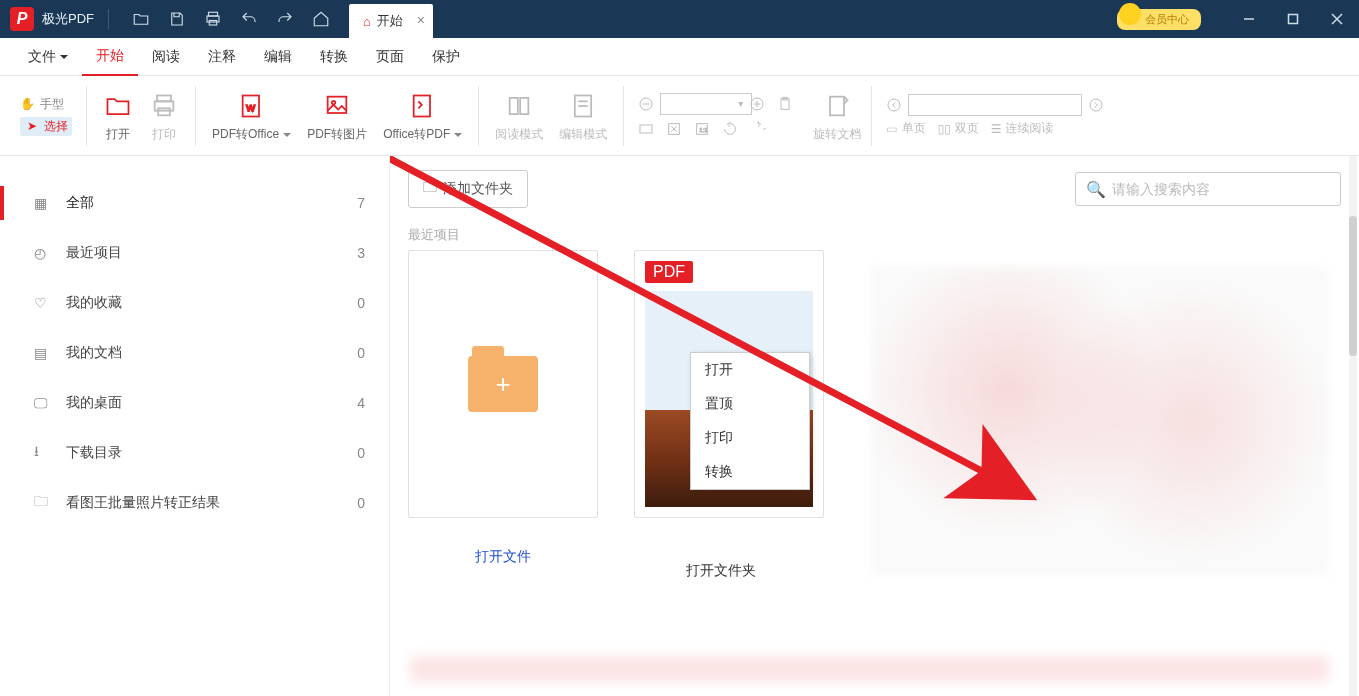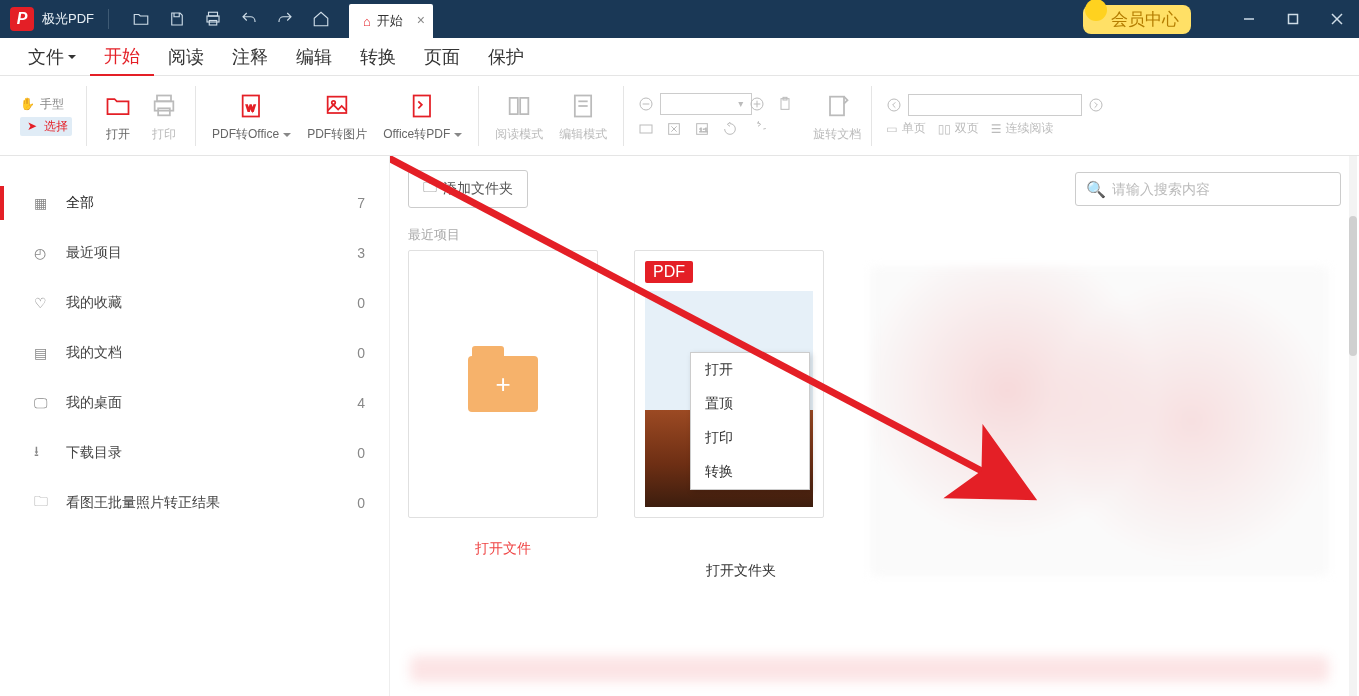--- a/index.html
+++ b/index.html
@@ -9,27 +9,27 @@
 .titlebar { height: 38px; background: #1a3856; color: #fff; display: flex; align-items: center; position: relative; }
 .logo { width: 24px; height: 24px; background: #e41f26; border-radius: 4px; margin: 0 8px 0 10px; display: flex; align-items: center; justify-content: center; font-weight: bold; font-style: italic; }
 .app-title { font-size: 13px; color: #e6eef4; }
 .title-sep { width: 1px; height: 20px; background: #3e5a74; margin: 0 14px; }
 .title-icon { width: 20px; height: 20px; margin: 0 8px; color: #cfdde8; cursor: pointer; display: flex; align-items: center; justify-content: center; }
 .tabs { display: flex; margin-left: 10px; height: 38px; align-items: flex-end; }
 .tab { height: 34px; padding: 0 30px 0 14px; background: #fff; color: #333; display: flex; align-items: center; font-size: 13px; position: relative; border-radius: 2px 2px 0 0; }
 .tab .home-glyph { color: #e41f26; margin-right: 6px; font-size: 13px; }
 .tab .close { position: absolute; right: 8px; top: 8px; color: #888; font-size: 14px; }
 .title-right { margin-left: auto; display: flex; align-items: center; height: 38px; }
-.vip { background: #ffe066; color: #b47d00; padding: 3px 12px 3px 28px; border-radius: 8px; font-size: 17px; position: relative; margin-right: 36px; }
+.vip { background: #ffe066; color: #b47d00; padding: 3px 12px 3px 28px; border-radius: 8px; font-size: 11px; position: relative; margin-right: 26px; }
 .vip::before { content: ""; position: absolute; left: 2px; top: -6px; width: 22px; height: 22px; background: #ffd21f; border-radius: 50%; }
 .win-btn { width: 44px; height: 38px; display: flex; align-items: center; justify-content: center; color: #cfdde8; cursor: pointer; }
 
 
 .menubar { height: 38px; border-bottom: 1px solid #e5e5e5; display: flex; align-items: center; padding: 0 14px; }
-.menu-item { font-size: 18px; color: #333; padding: 0 14px; height: 38px; display: flex; align-items: center; cursor: pointer; }
+.menu-item { font-size: 14px; color: #333; padding: 0 14px; height: 38px; display: flex; align-items: center; cursor: pointer; }
 .menu-item.file::after { content: ""; display: inline-block; border: 4px solid transparent; border-top-color: #333; margin-left: 4px; transform: translateY(2px); }
 .menu-item.active { color: #e41f26; border-bottom: 2px solid #e41f26; }
 .menubar-right { margin-left: auto; display: flex; align-items: center; }
 .menubar-right .menu-item { padding: 0 10px; }
 .chev-down-btn { font-size: 16px; color: #666; padding: 0 10px; cursor: pointer; }
 
 
 .ribbon { height: 80px; border-bottom: 1px solid #e5e5e5; display: flex; align-items: center; padding: 0 8px; }
 .rgroup { display: flex; align-items: center; padding: 0 6px; position: relative; }
 .rsep { width: 1px; height: 60px; background: #e5e5e5; margin: 0 2px; }
@@ -63,33 +63,33 @@
 .add-folder-btn { border: 1px solid #ccc; border-radius: 3px; padding: 6px 14px; font-size: 14px; color: #555; display: flex; align-items: center; cursor: pointer; }
 .add-folder-btn .gly { margin-right: 6px; }
 .search-box { margin-left: auto; border: 1px solid #ccc; border-radius: 3px; width: 266px; height: 34px; display: flex; align-items: center; padding: 0 10px; color: #bbb; }
 .search-box input { border: none; outline: none; flex: 1; font-size: 14px; color: #333; }
 .search-box input::placeholder { color: #bbb; }
 
 .section-label { font-size: 13px; color: #aaa; margin: 18px 0 6px 18px; }
 
 .cards { display: flex; padding: 0 18px; gap: 36px; }
 .card { width: 190px; height: 268px; border: 1px solid #e0e0e0; border-radius: 2px; display: flex; align-items: center; justify-content: center; position: relative; background: #fff; }
-.card-label { text-align: center; font-size: 14px; color: #ef4444; margin-top: 22px; }
+.card-label { text-align: center; font-size: 14px; color: #1d4ed8; margin-top: 30px; }
 .open-folder-ico { width: 70px; height: 56px; background: #f6b26b; border-radius: 4px; position: relative; }
 .open-folder-ico::before { content: ""; position: absolute; top: -10px; left: 4px; width: 32px; height: 14px; background: #f6b26b; border-radius: 3px 3px 0 0; }
 .open-folder-ico::after { content: "+"; position: absolute; inset: 0; display: flex; align-items: center; justify-content: center; font-size: 26px; color: #fff; }
 
 .pdf-card .badge { position: absolute; top: 10px; left: 10px; background: #e41f26; color: #fff; font-size: 16px; padding: 2px 8px; border-radius: 2px; }
 .pdf-card .thumb { position: absolute; top: 40px; left: 10px; right: 10px; bottom: 10px; background: linear-gradient(180deg,#e6f0f8 0%,#e6f0f8 55%,#9c4a23 55%,#6e2f14 80%,#3c1d0e 100%); }
 
 
 .ctx { position: absolute; left: 300px; top: 196px; width: 120px; background: #fff; border: 1px solid #ccc; box-shadow: 2px 2px 6px rgba(0,0,0,.15); z-index: 50; }
 .ctx-item { padding: 8px 14px; font-size: 14px; color: #333; cursor: pointer; }
 .ctx-item.hl { border: 3px solid #e41f26; margin: -1px; }
-.ctx-below { position: absolute; left: 316px; top: 406px; font-size: 14px; color: #333; z-index: 40; }
+.ctx-below { position: absolute; left: 296px; top: 406px; font-size: 14px; color: #333; z-index: 40; }
 
 
 .arrow { position: absolute; left: -119px; top: -69px; width: 840px; height: 430px; pointer-events: none; z-index: 60; }
 
 
 .blurblock { position: absolute; left: 480px; top: 110px; right: 30px; height: 310px; background: radial-gradient(circle at 30% 40%, rgba(228,31,38,.15), transparent 40%), radial-gradient(circle at 70% 50%, rgba(228,31,38,.12), transparent 40%), #fafafa; filter: blur(4px); border-radius: 6px; }
 .blurblock2 { position: absolute; left: 20px; top: 500px; right: 30px; height: 26px; background: rgba(228,31,38,.12); filter: blur(6px); border-radius: 6px; }
 
 .scrollbar { position: absolute; right: 2px; top: 0; width: 8px; height: 100%; background: #f3f3f3; }
 .scrollbar-thumb { position: absolute; right: 2px; top: 60px; width: 8px; height: 140px; background: #d0d0d0; border-radius: 4px; }

